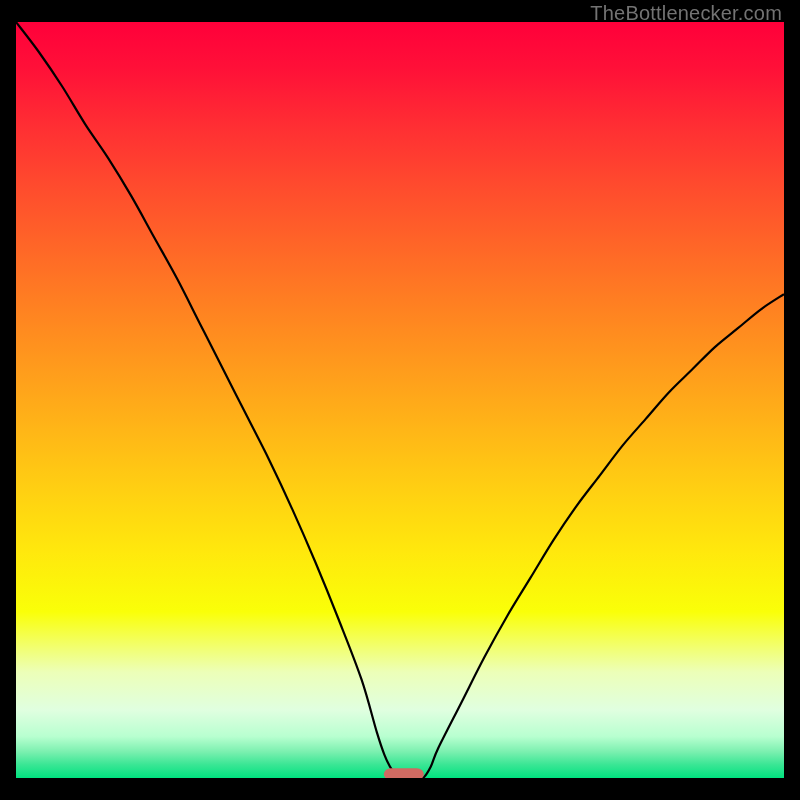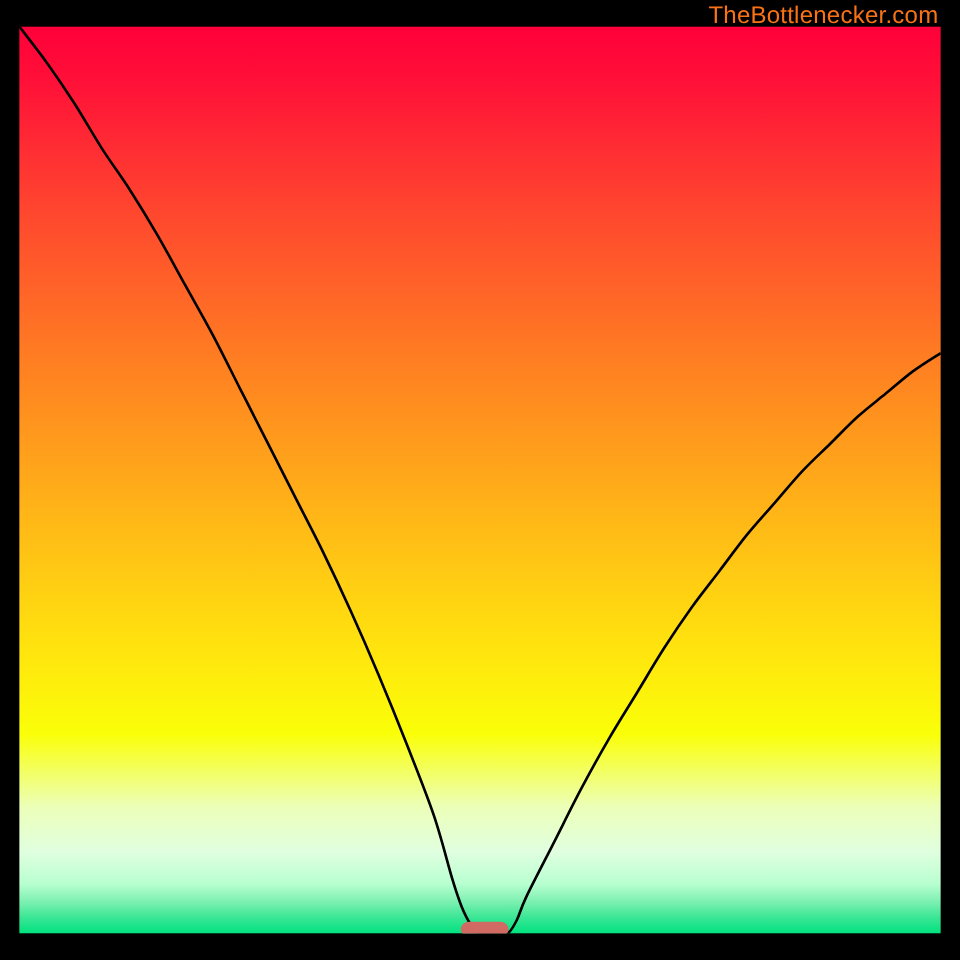--- a/index.html
+++ b/index.html
@@ -27,21 +27,21 @@
   }
   .plot svg {
     display: block;
     width: 768px;
     height: 756px;
   }
   .watermark {
     position: absolute;
     top: 2px;
     right: 18px;
-    color: #f97316;
+    color: #737373;
     font-size: 20px;
     font-weight: 500;
     letter-spacing: 0.2px;
     user-select: none;
   }
 </style>
 </head>
 <body>
 
 <div class="frame">

